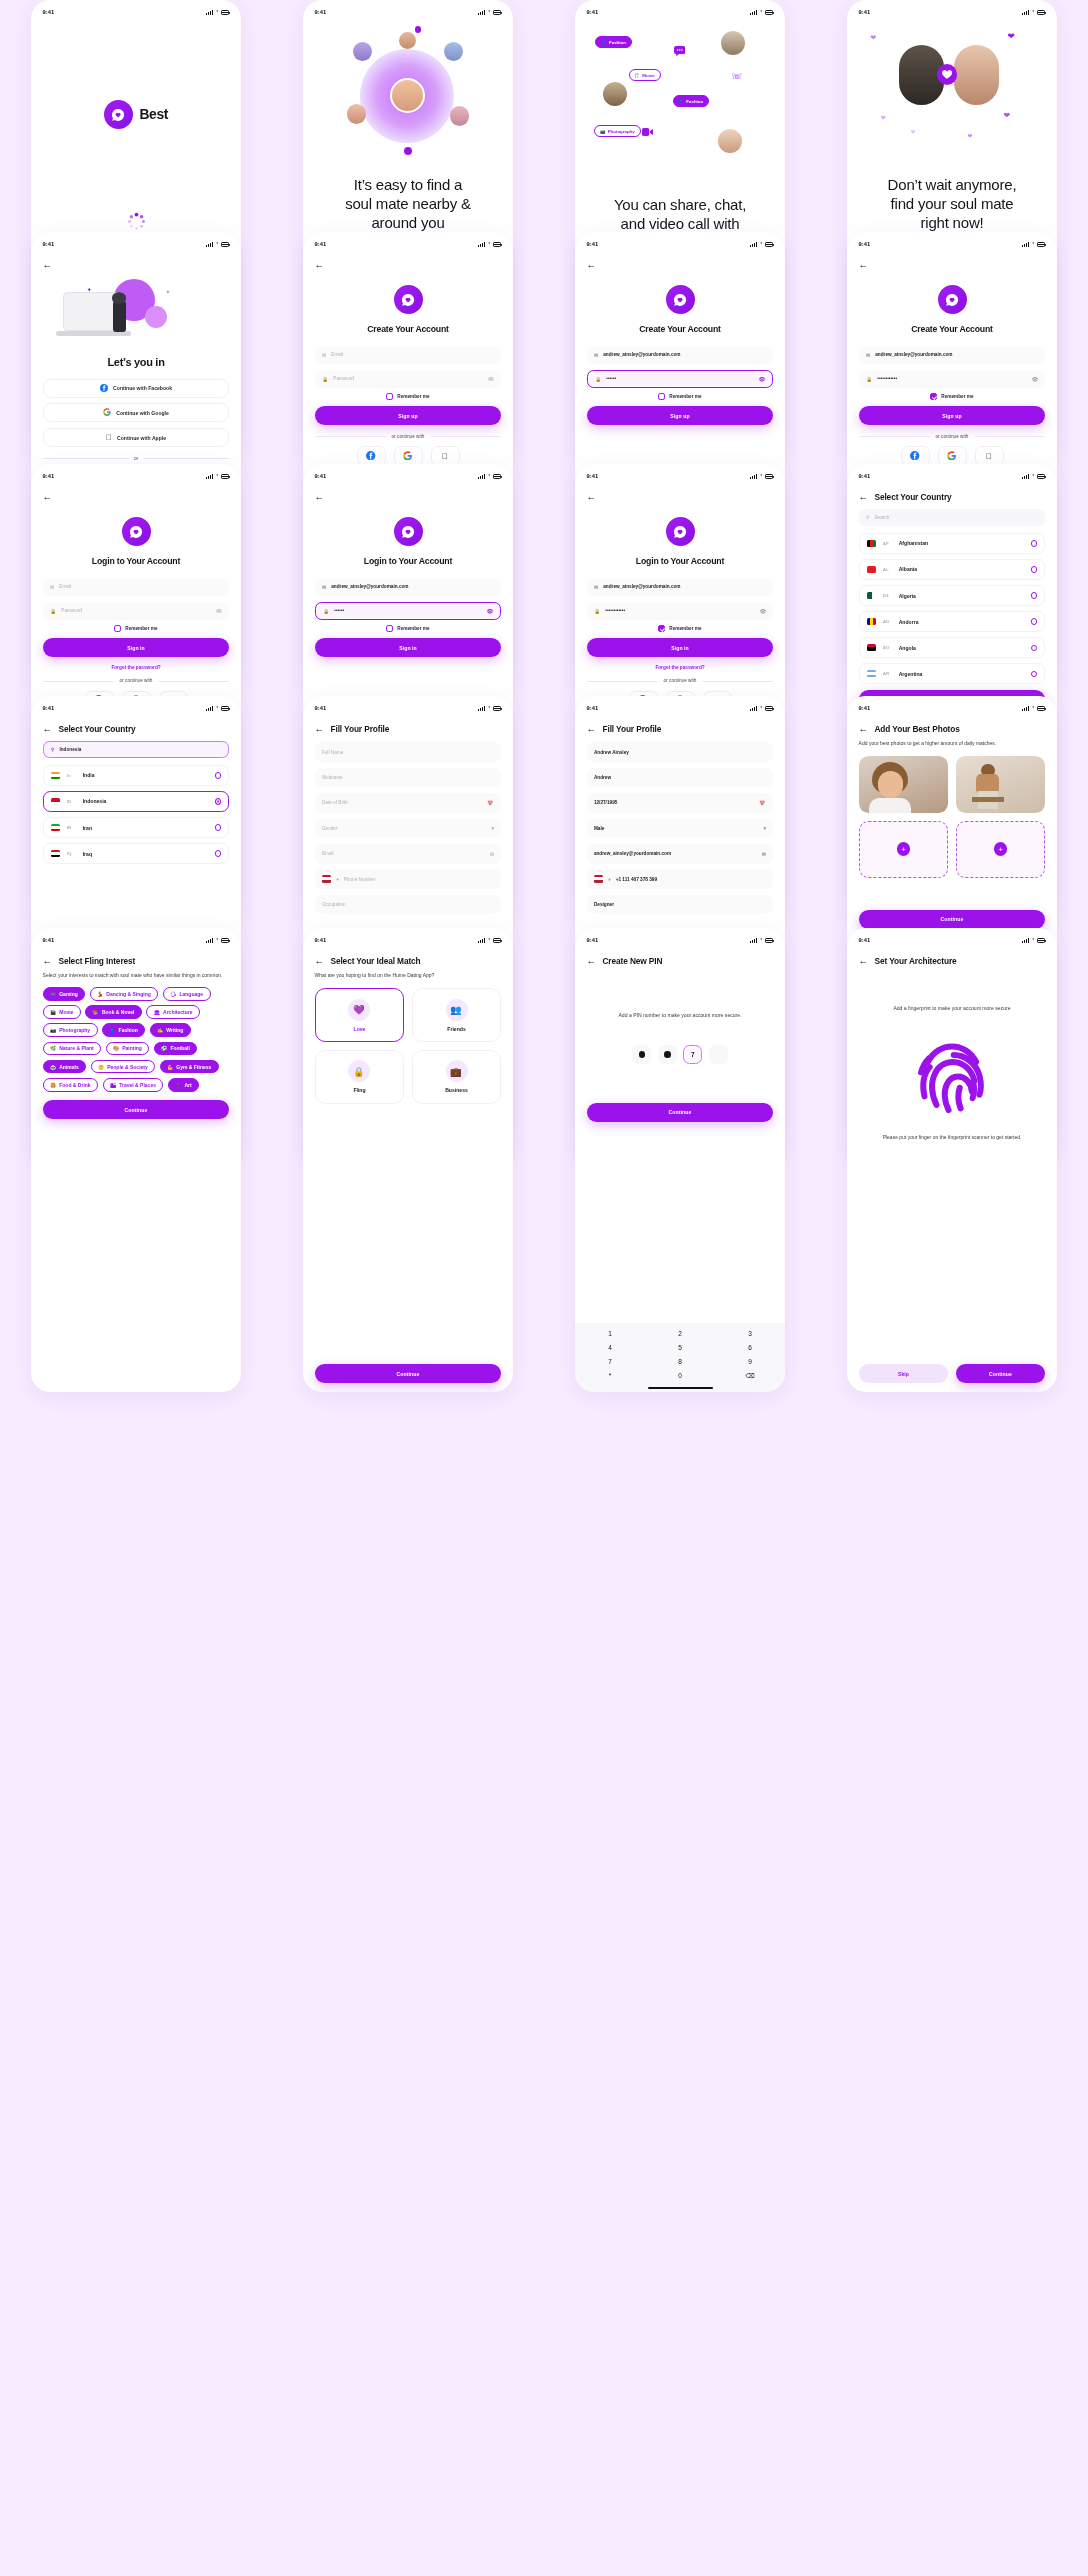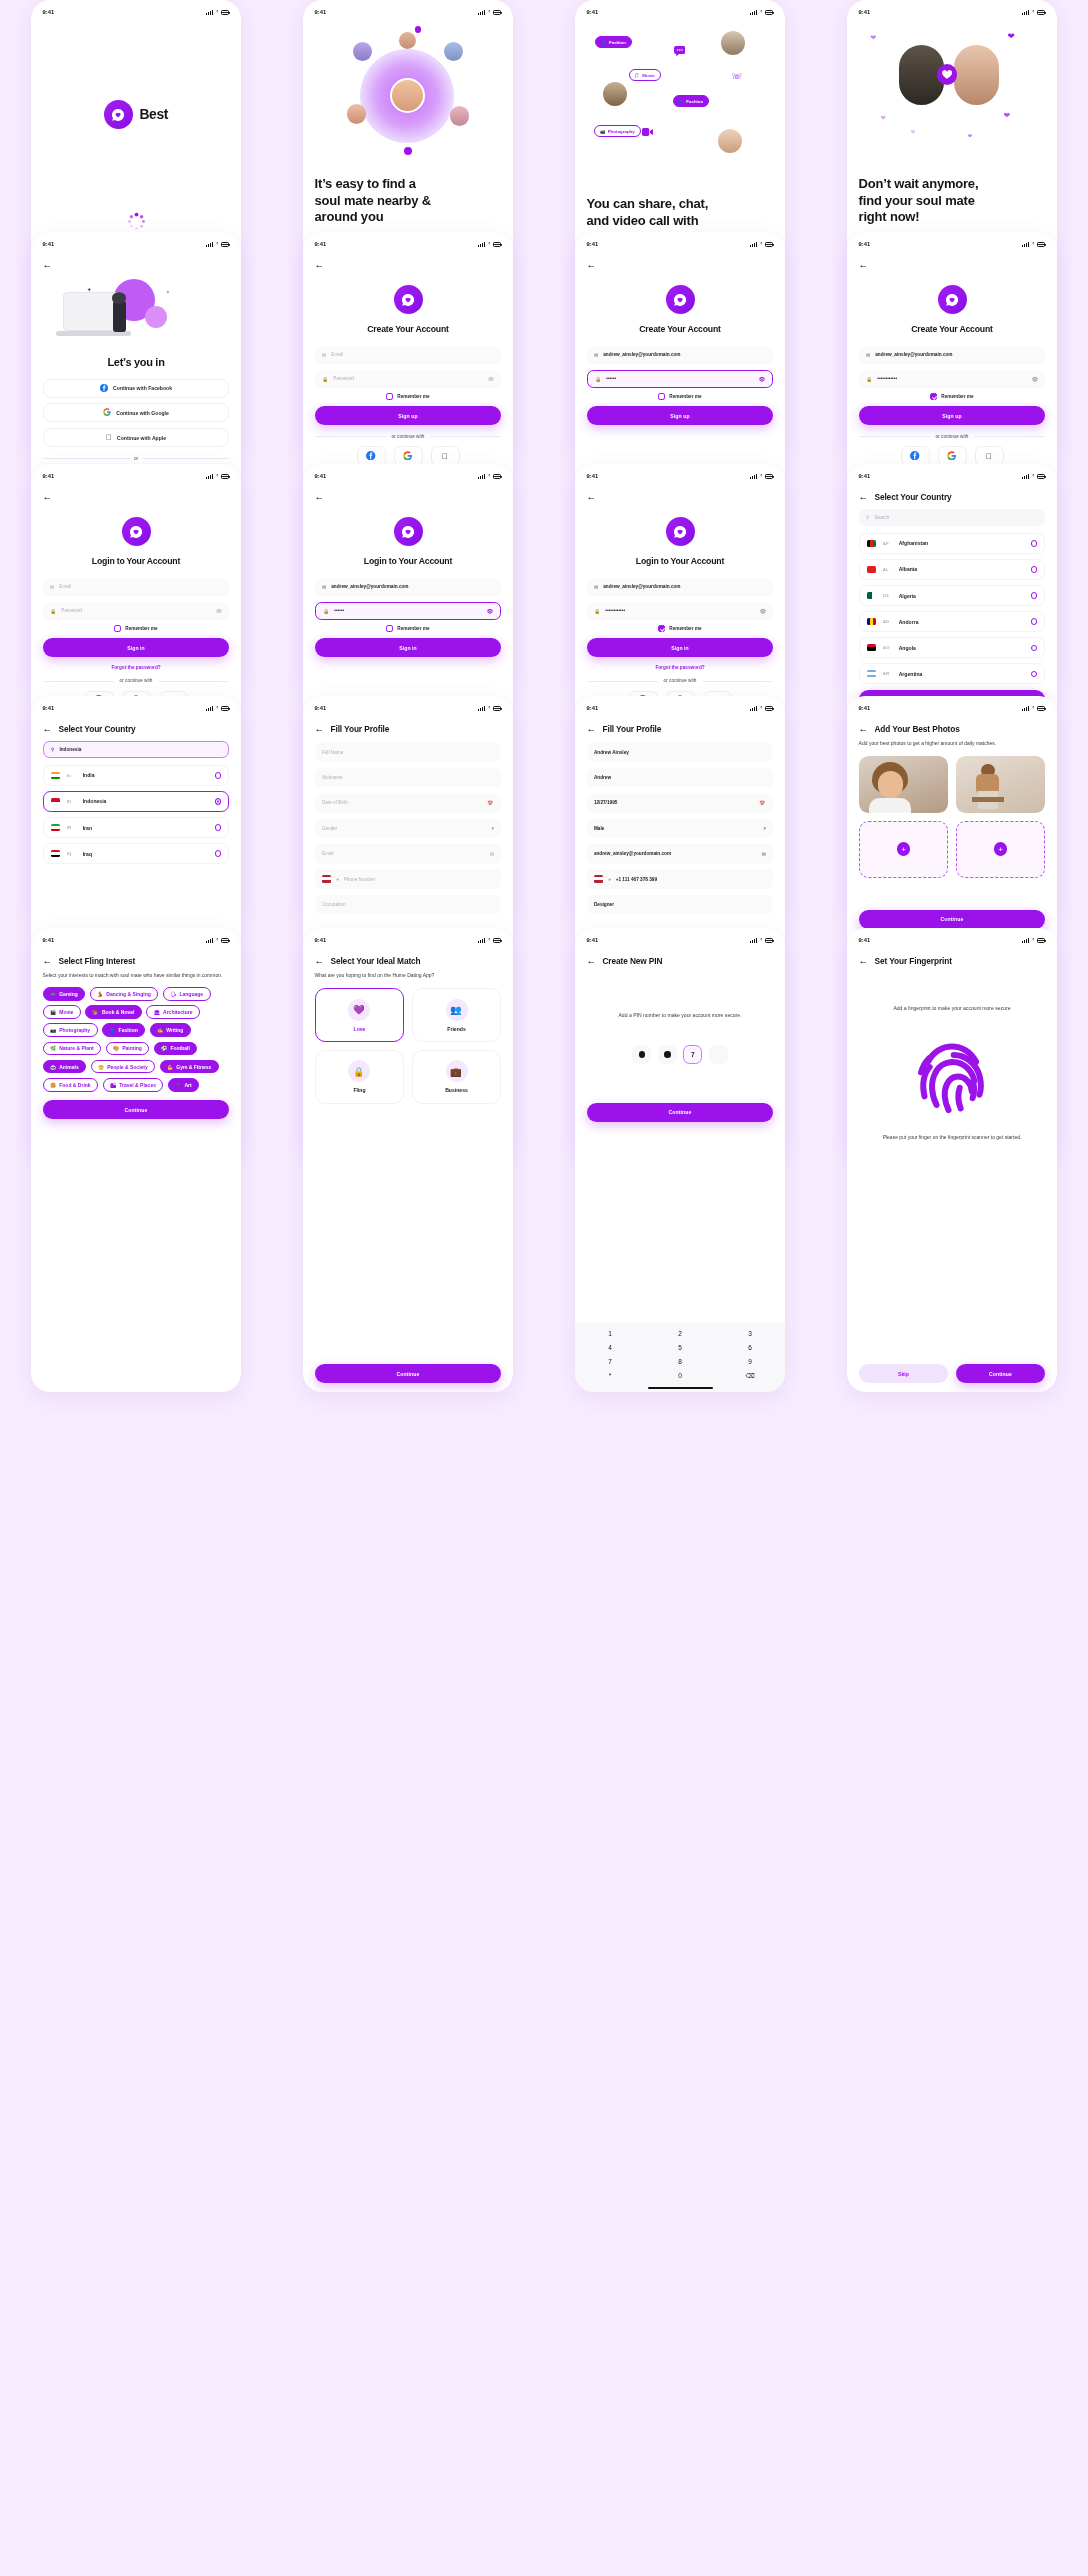--- a/index.html
+++ b/index.html
@@ -93,21 +93,21 @@
   .footnote{ text-align:center;font-size:4.4px;color:#9a98a2;margin-top:9.4px;}
   .footnote b{ color:#9b13ea; }
 
   .sso-btn{
     height:19px;border:0.7px solid #f1eff4;border-radius:8px;
     display:flex;align-items:center;justify-content:center;gap:5.1px;
     font-size:5.1px;color:#2a2830;font-weight:bold;margin-bottom:5.8px;cursor:pointer;
   }
 
   
-  .ob-title{ text-align:left;font-size:13px;font-weight:bold;color:#15141a;line-height:1.25;letter-spacing:-0.2px;}
+  .ob-title{ text-align:center;font-size:15px;font-weight:normal;color:#15141a;line-height:1.25;letter-spacing:-0.2px;}
   .dots{ display:flex;justify-content:center;gap:2.9px;align-items:center;margin:10.2px 0 11.6px;}
   .dots i{ width:3.6px;height:3.6px;border-radius:2.2px;background:#ddd9e2;display:block;}
   .dots i.on{ width:11.6px;background:#9b13ea;}
 
   .avatar{ border-radius:50%;background:#c9bdf5;overflow:hidden;position:relative;}
 
   .chip{
     display:inline-flex;align-items:center;gap:2.2px;
     padding:2.2px 5.1px;border-radius:7.3px;font-size:4.4px;font-weight:bold;
     border:0.7px solid #9b13ea;color:#9b13ea;background:#fff;white-space:nowrap;
@@ -1488,21 +1488,21 @@
             </span>
             <span class="wifi">◔</span>
             <span class="batt">
               <i></i>
             </span>
           </span>
         </div>
     <div class="screen-body">
       <div class="back-row">
         <span class="back-arrow">←</span>
-        <span class="scr-title">Set Your Fingerprint</span>
+        <span class="scr-title">Set Your Architecture</span>
       </div>
       <div class="center-text" style="margin-top:38px;">Add a fingerprint to make your account more secure</div>
       <div style="display:flex;justify-content:center;margin-top:19px;">
         <svg width="86" height="86" viewBox="0 0 100 100" fill="none" stroke="#9b13ea" stroke-linecap="round">
           <path d="M22 36c6-12 17-18 28-18s22 6 28 18" stroke-width="7"></path>
           <path d="M14 48c2-7 5-12 9-16" stroke-width="7"></path>
           <path d="M18 76c-3-14-1-26 6-34" stroke-width="7"></path>
           <path d="M52 28c14 0 26 10 30 24 2 8 2 16 0 22" stroke-width="7"></path>
           <path d="M32 86c-6-12-7-26-2-36 4-9 12-14 21-14 12 0 22 9 25 22" stroke-width="7"></path>
           <path d="M46 92c-5-10-6-22-2-30 3-6 8-9 13-9 8 0 15 7 16 17" stroke-width="7"></path>

